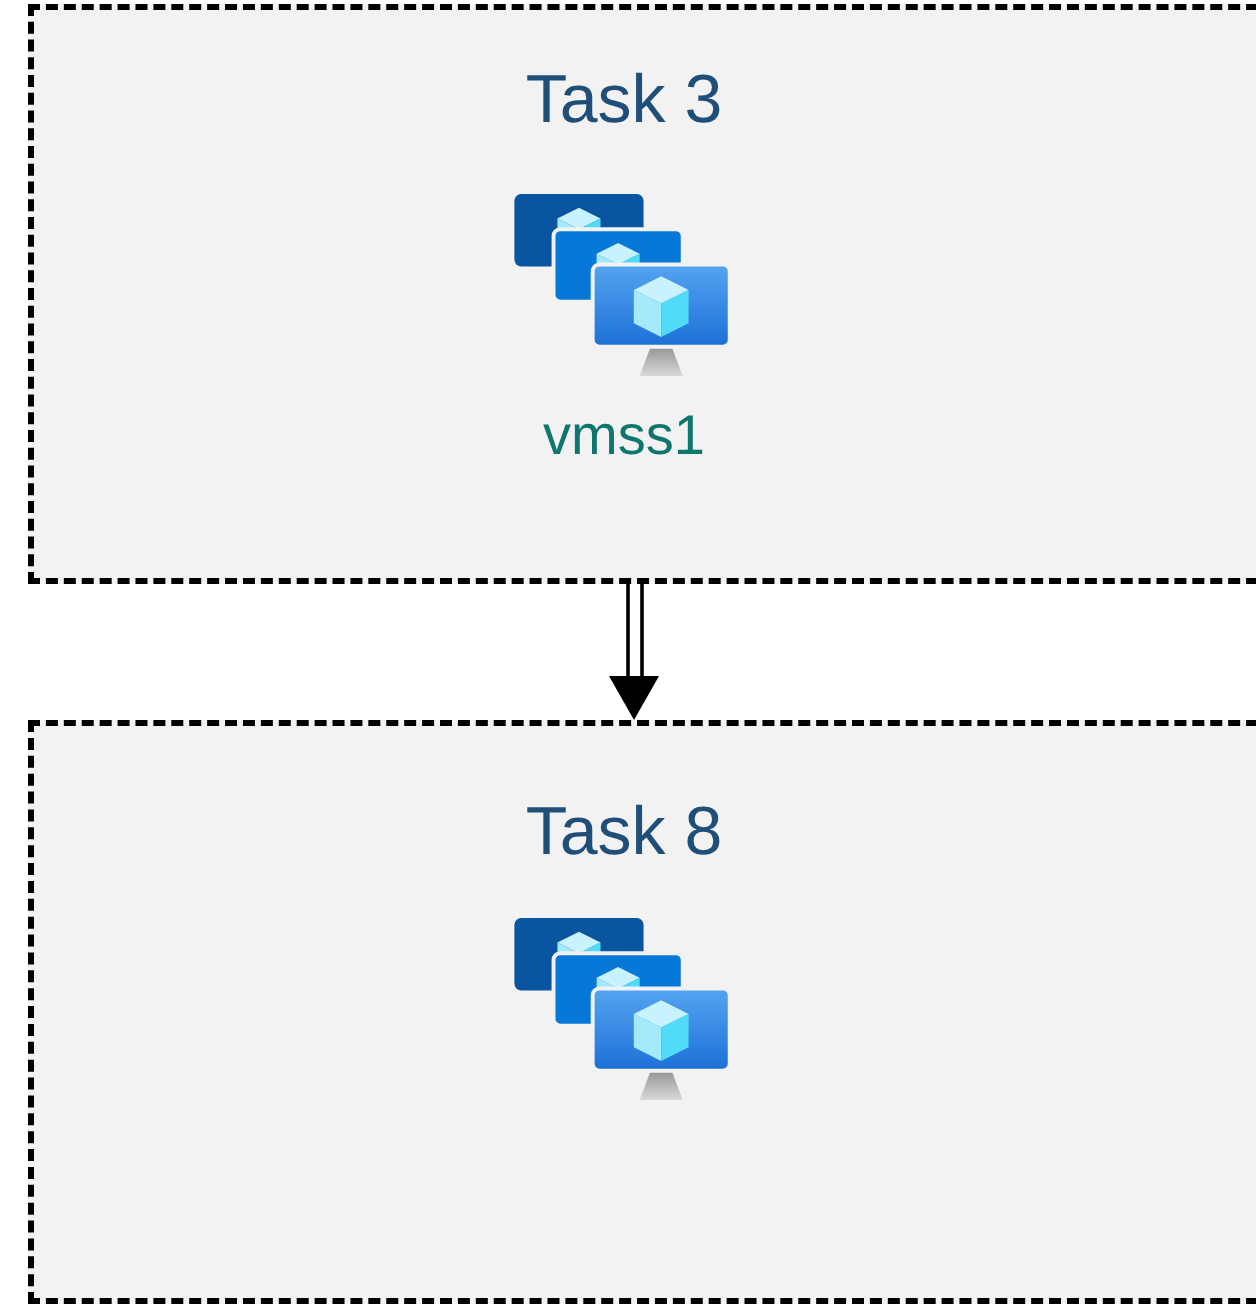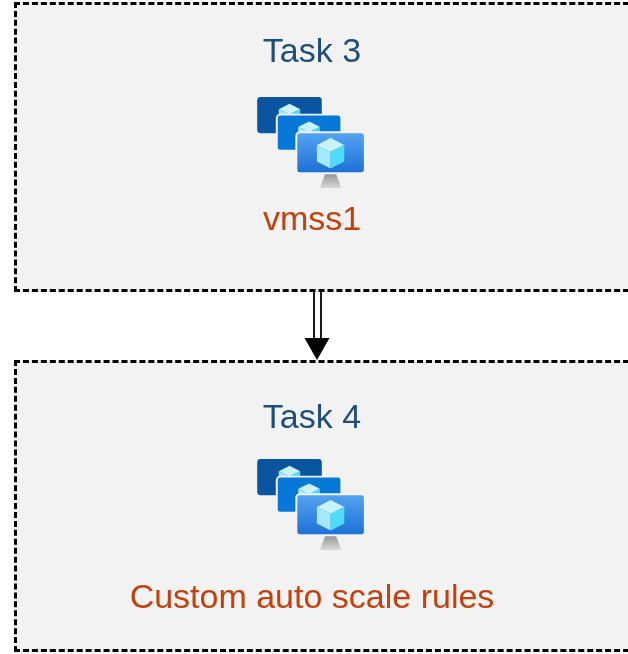--- a/index.html
+++ b/index.html
@@ -40,23 +40,23 @@
     line-height: 42px;
     color: #1f4e79;
     white-space: nowrap;
   }
   #task3-box .task-title { margin-top: 24px; }
   #task4-box .task-title { margin-top: 32px; }
   .vmss-icon-wrap { line-height: 0; }
   #task3-box .vmss-icon-wrap { margin-top: 26px; }
   #task4-box .vmss-icon-wrap { margin-top: 22px; }
   .box-label {
-    font-size: 34px;
+    font-size: 28px;
     line-height: 38px;
-    color: #c2410c;
+    color: #0f766e;
     white-space: nowrap;
   }
   #task3-box .labels { margin-top: 10px; text-align: center; }
   #task4-box .labels { margin-top: 26px; text-align: center; }
   .flow-arrow {
     position: absolute;
     left: 302px;
     top: 292px;
     width: 30px;
     height: 68px;
@@ -114,21 +114,21 @@
   </div>
 
   <svg class="flow-arrow" viewBox="0 0 30 68" xmlns="http://www.w3.org/2000/svg">
     <line x1="12" y1="0" x2="12" y2="48" stroke="#000000" stroke-width="1.8"></line>
     <line x1="19" y1="0" x2="19" y2="48" stroke="#000000" stroke-width="1.8"></line>
     <polygon points="2.5,46 27.5,46 15,68" fill="#000000"></polygon>
   </svg>
 
   <div class="task-box" id="task4-box">
     <div class="box-content">
-      <div class="task-title">Task 4</div>
+      <div class="task-title">Task 8</div>
       <span class="vmss-icon-wrap">
         <svg width="110" height="92" viewBox="0 0 112 94" xmlns="http://www.w3.org/2000/svg">
           <g>
             <rect x="0" y="0" width="66" height="37" rx="3.5" fill="#0a55a0"></rect>
             <polygon points="33,7 44,12.5 33,18 22,12.5" fill="#c9f2ff"></polygon>
             <polygon points="22,12.5 33,18 33,32 22,26.5" fill="#a5e9fc"></polygon>
             <polygon points="44,12.5 33,18 33,32 44,26.5" fill="#50dcf8"></polygon>
           </g>
           <g>
             <rect x="20" y="18" width="66" height="37" rx="3.5" fill="#0878d8" stroke="#f2f2f2" stroke-width="2"></rect>
@@ -138,19 +138,16 @@
           </g>
           <polygon points="70,77 80,77 86,93 64,93" fill="url(#standGrad)"></polygon>
           <g>
             <rect x="40" y="36" width="70" height="42" rx="3.5" fill="url(#frontScreenGrad)" stroke="#f2f2f2" stroke-width="2"></rect>
             <polygon points="75,42 89,49 75,56 61,49" fill="#c9f2ff"></polygon>
             <polygon points="61,49 75,56 75,73 61,66" fill="#a5e9fc"></polygon>
             <polygon points="89,49 75,56 75,73 89,66" fill="#50dcf8"></polygon>
           </g>
         </svg>
       </span>
-      <div class="labels">
-        <div class="box-label">Custom auto scale rules</div>
-      </div>
     </div>
   </div>
 
 </div>
 
 </body></html>

